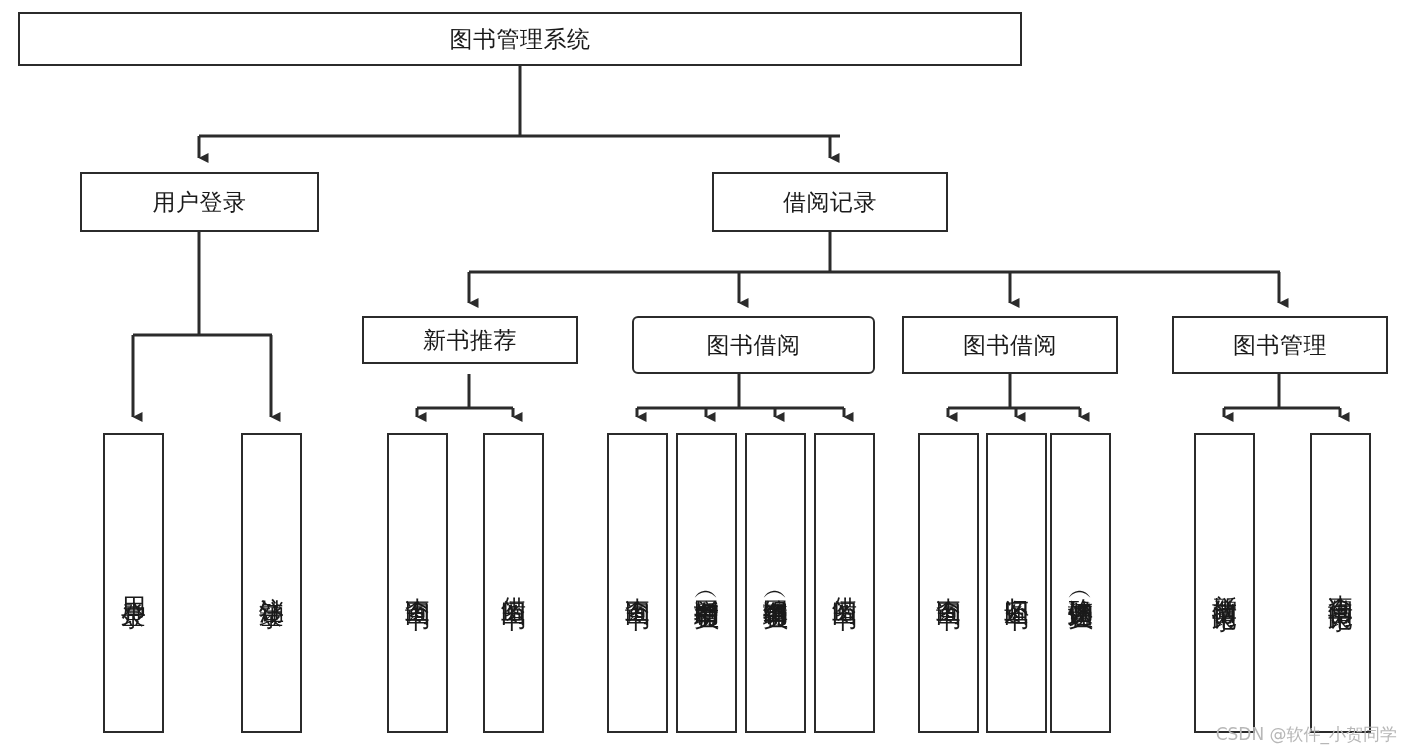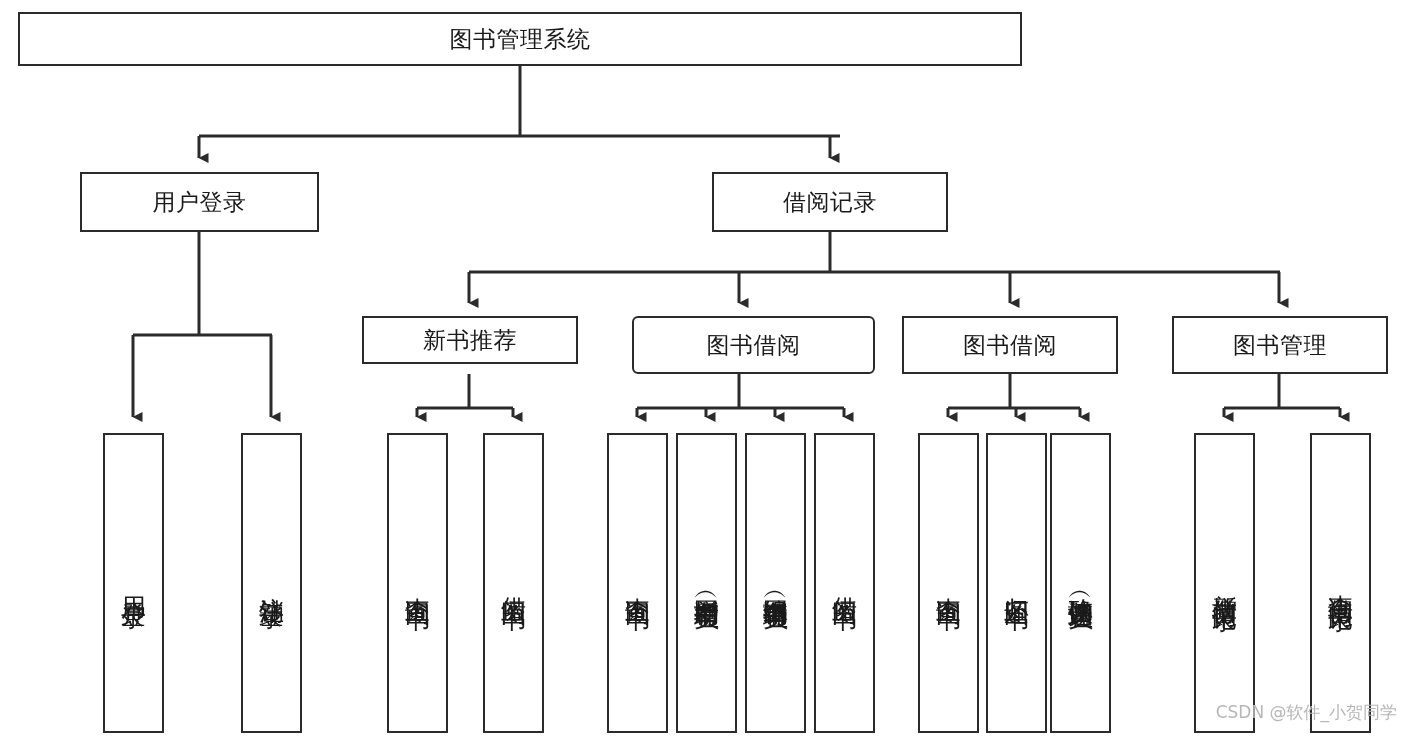--- a/index.html
+++ b/index.html
@@ -56,21 +56,21 @@
     letter-spacing: 3px;
     line-height: 1;
   }
   .vert.long .node-label {
     font-size: 25px;
     letter-spacing: 1px;
   }
   #watermark {
     position: absolute;
     right: 8px;
-    bottom: 23px;
+    bottom: 1px;
     font-size: 17px;
     color: #b7b7b7;
     white-space: nowrap;
     user-select: none;
   }
 </style>
 </head>
 <body>
 
 <div id="diagram-root">

